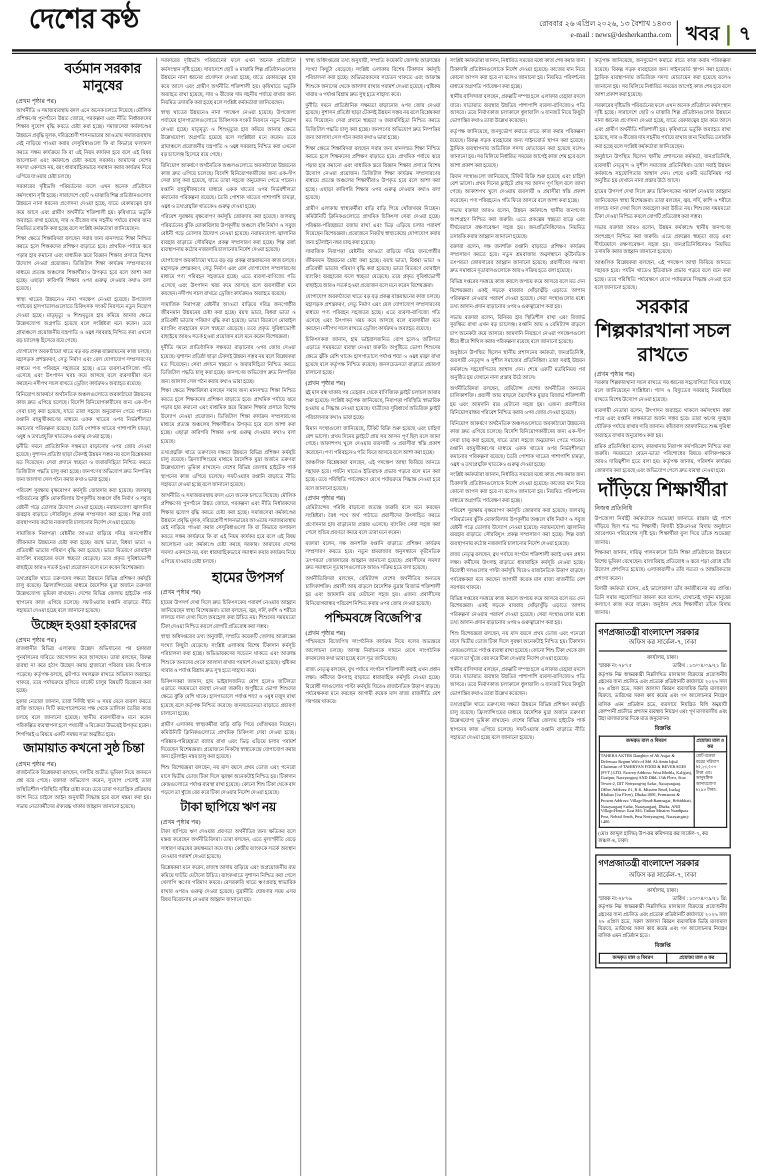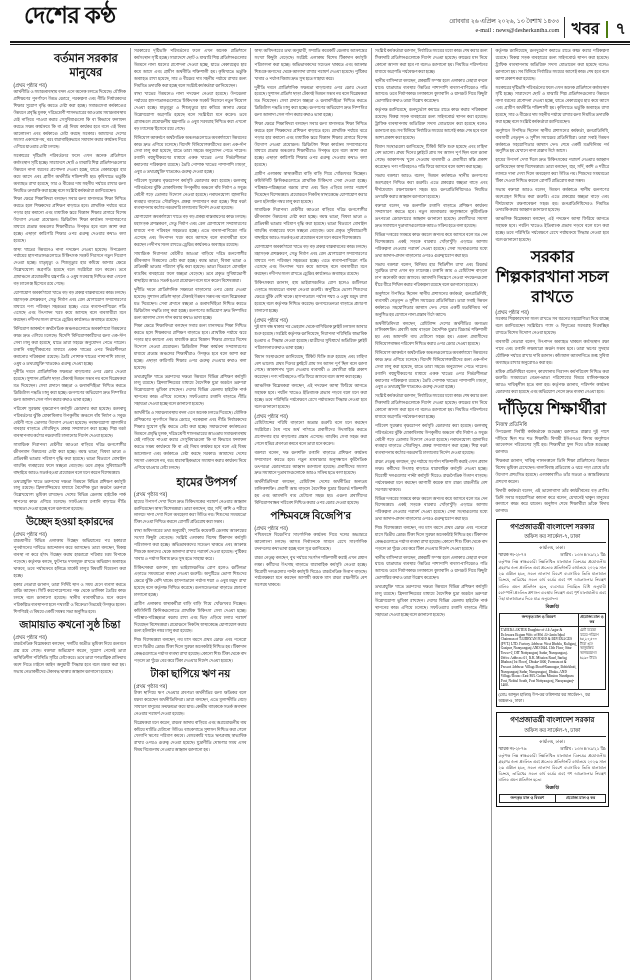--- a/index.html
+++ b/index.html
@@ -89,21 +89,20 @@
     overflow-wrap:break-word;
   }
 
   
   .adbox {
     border:1px solid #111;
     margin:4px 0 5px 0;
     padding:2px 2px 3px 2px;
   }
   .ad-gov {
-    text-align:center;
     font-weight:bold;
     font-size:7px;
     line-height:1.3;
     margin:1px 0 0 0;
   }
   .ad-sub {
     text-align:center;
     font-size:5.4px;
     line-height:1.3;
     margin:1px 0 1px 0;

